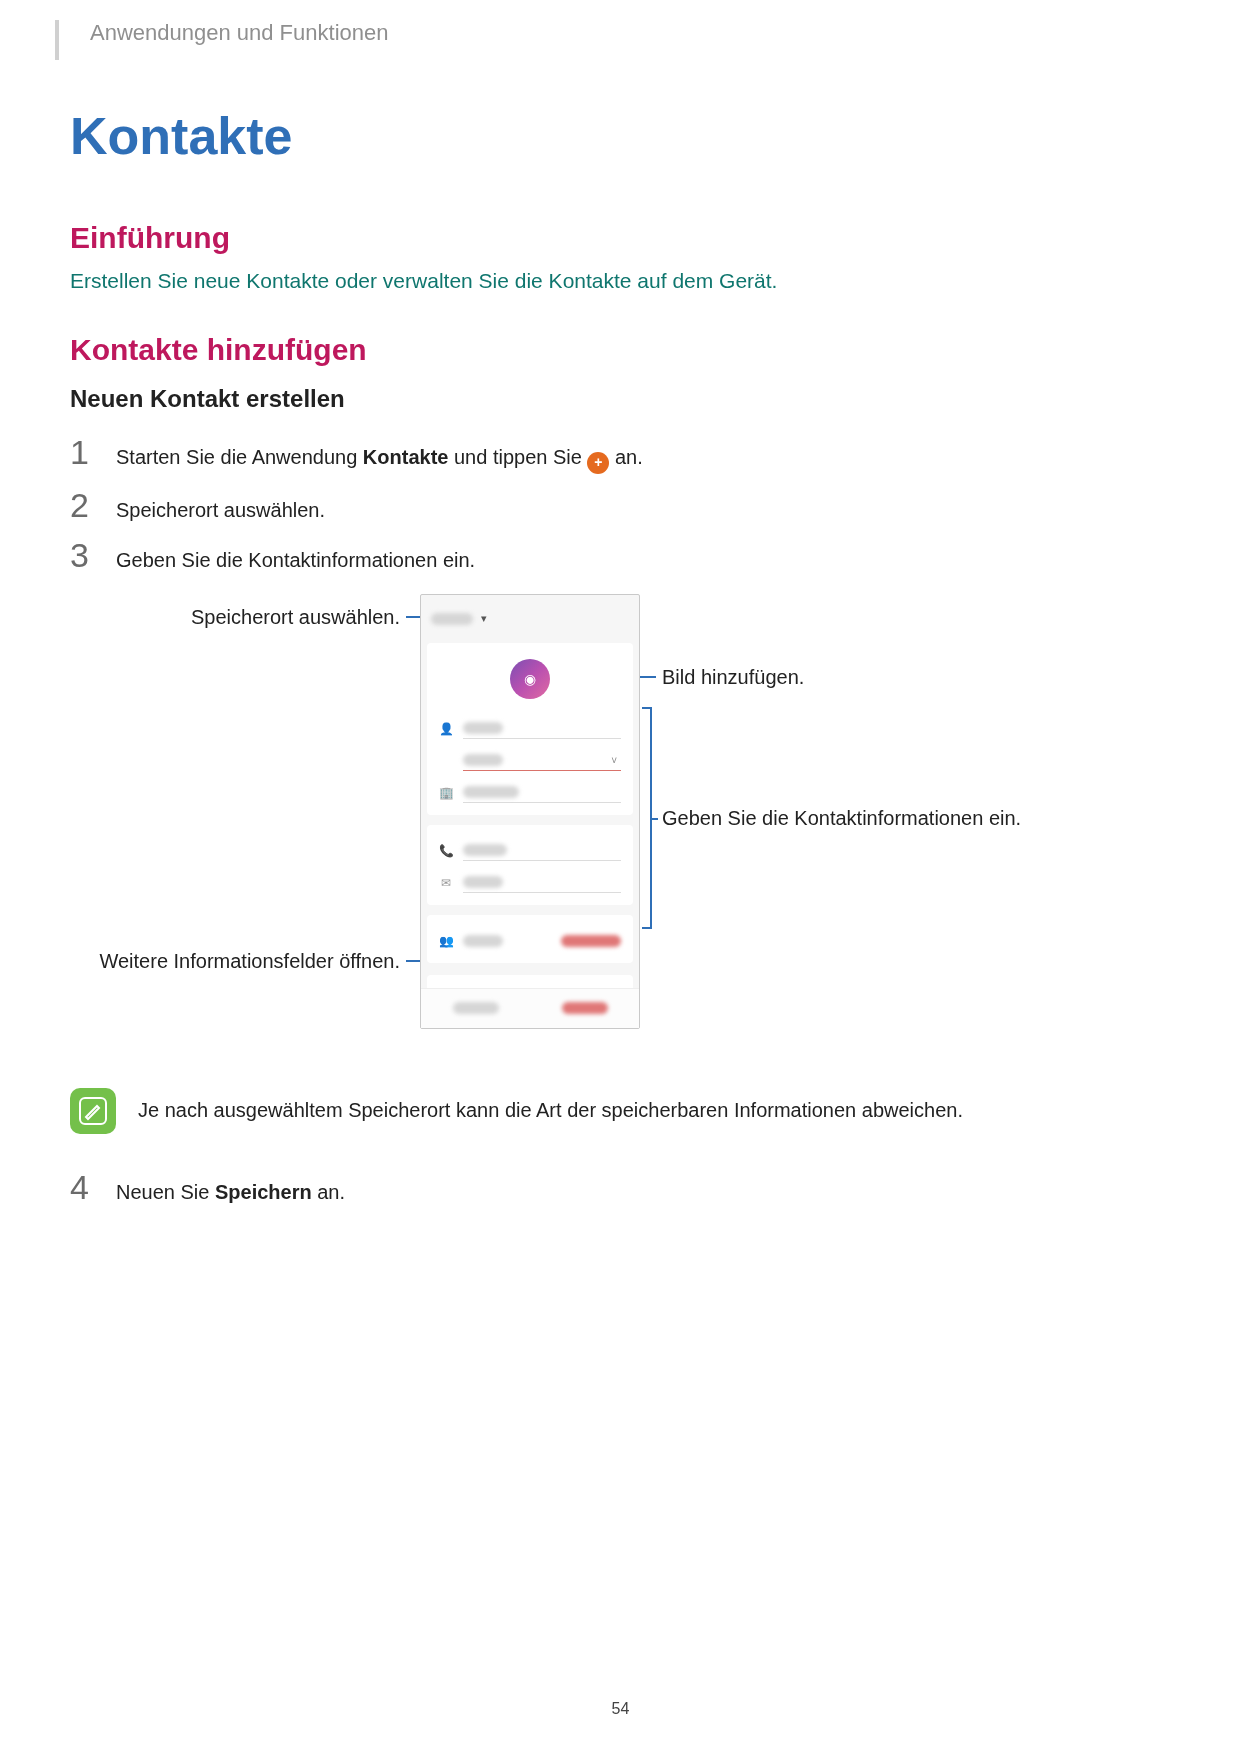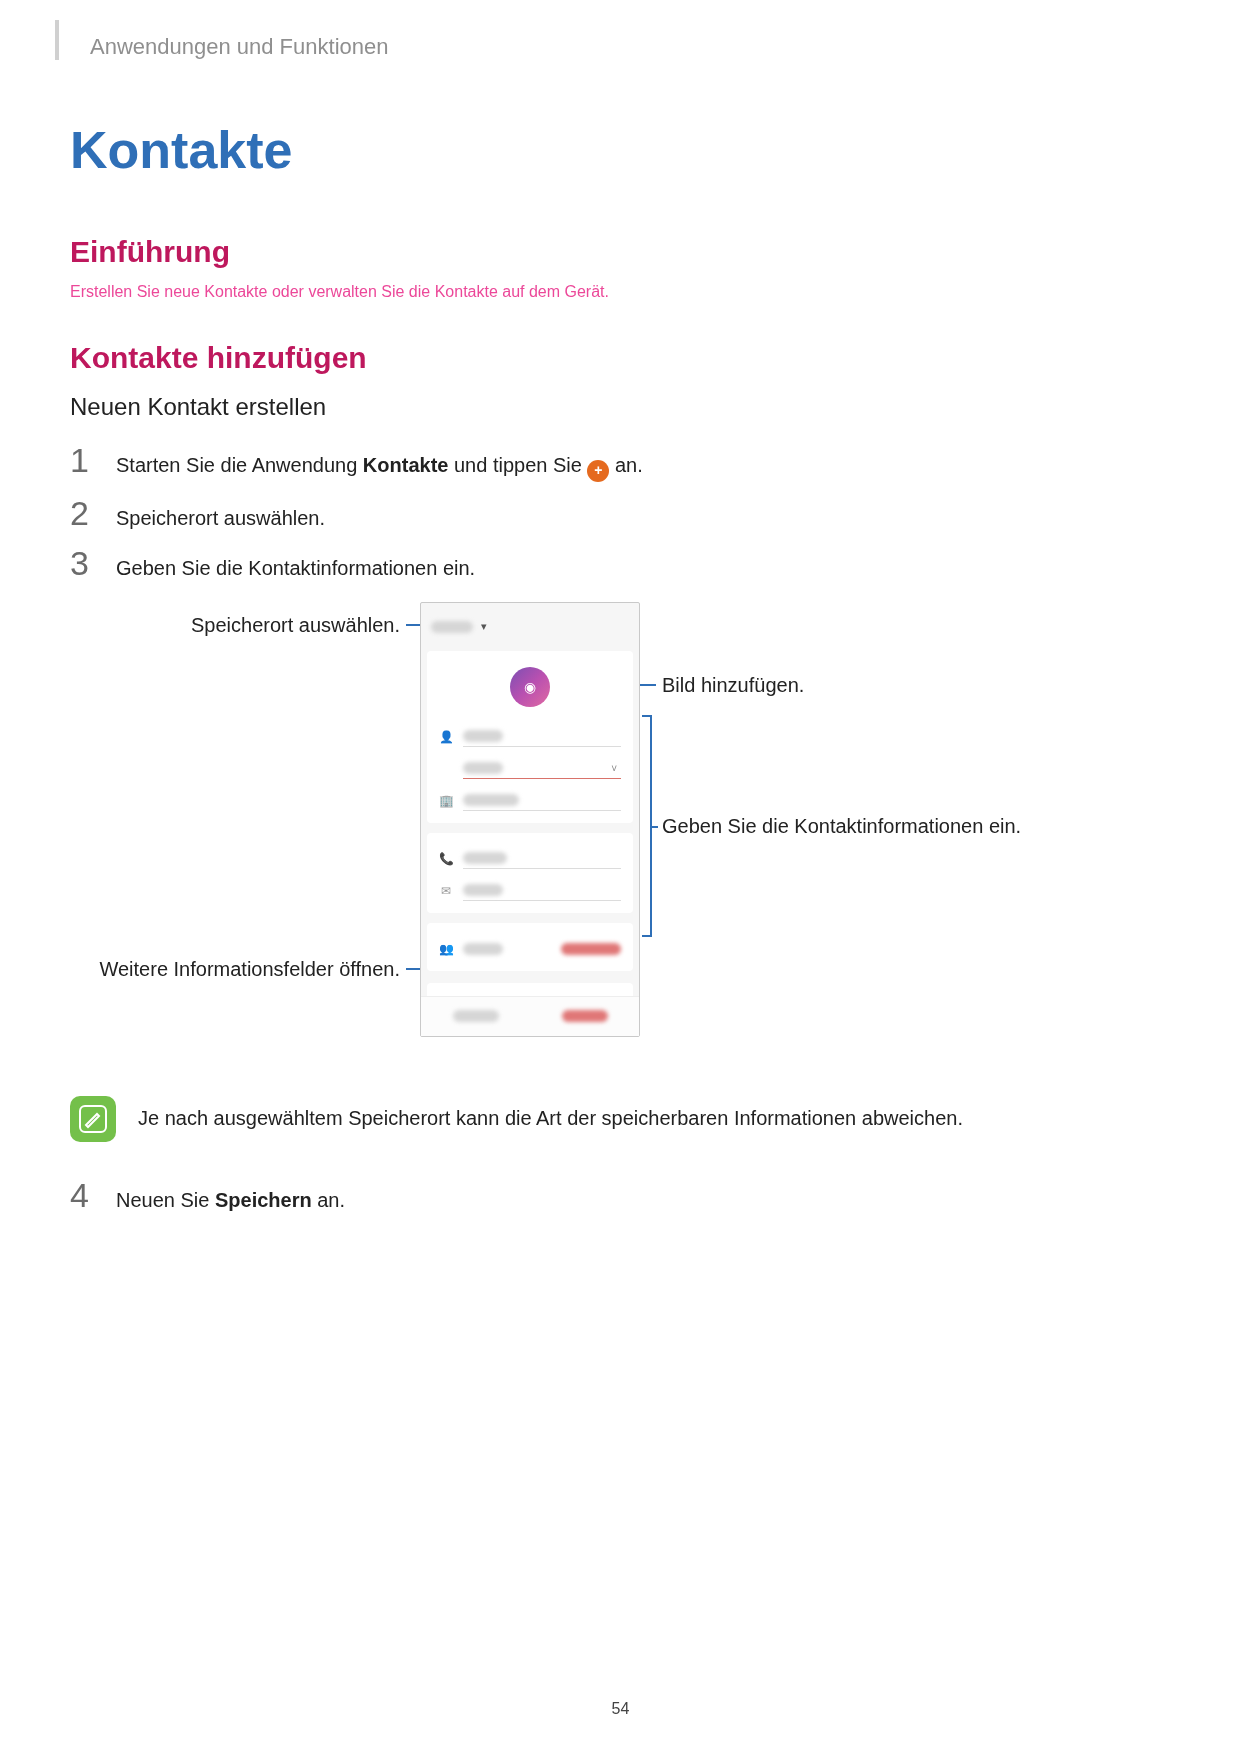--- a/index.html
+++ b/index.html
@@ -1,21 +1,21 @@
 <!DOCTYPE html>
 <html><head>
 <meta charset="utf-8">
 <style>
   * { box-sizing: border-box; margin: 0; padding: 0; }
   html, body { width: 1241px; height: 1754px; background: #fff; font-family: Arial, Helvetica, sans-serif; color: #1a1a1a; }
   .page {
     position: relative;
     width: 1241px;
     height: 1754px;
-    padding: 34px 70px 40px 70px;
+    padding: 20px 70px 40px 70px;
   }
   .side-rule {
     position: absolute;
     left: 55px;
     top: 20px;
     width: 4px;
     height: 40px;
     background: #d0d0d0;
   }
   .breadcrumb {
@@ -30,28 +30,28 @@
     font-weight: 700;
     margin: 30px 0 55px 0;
   }
   h2.sub {
     color: #be185d;
     font-size: 30px;
     font-weight: 700;
     margin: 18px 0 14px 0;
   }
   p.body {
-    font-size: 16px;
-    color: #ec4899;
+    font-size: 21px;
+    color: #0f766e;
     margin: 8px 0 40px 0;
   }
   h3.sect {
     color: #222;
     font-size: 24px;
-    font-weight: 400;
+    font-weight: 700;
     margin: 18px 0 22px 0;
   }
   .steps { margin: 8px 0 20px 0; }
   .step {
     display: flex;
     align-items: baseline;
     gap: 22px;
     margin: 14px 0;
   }
   .step .num {

